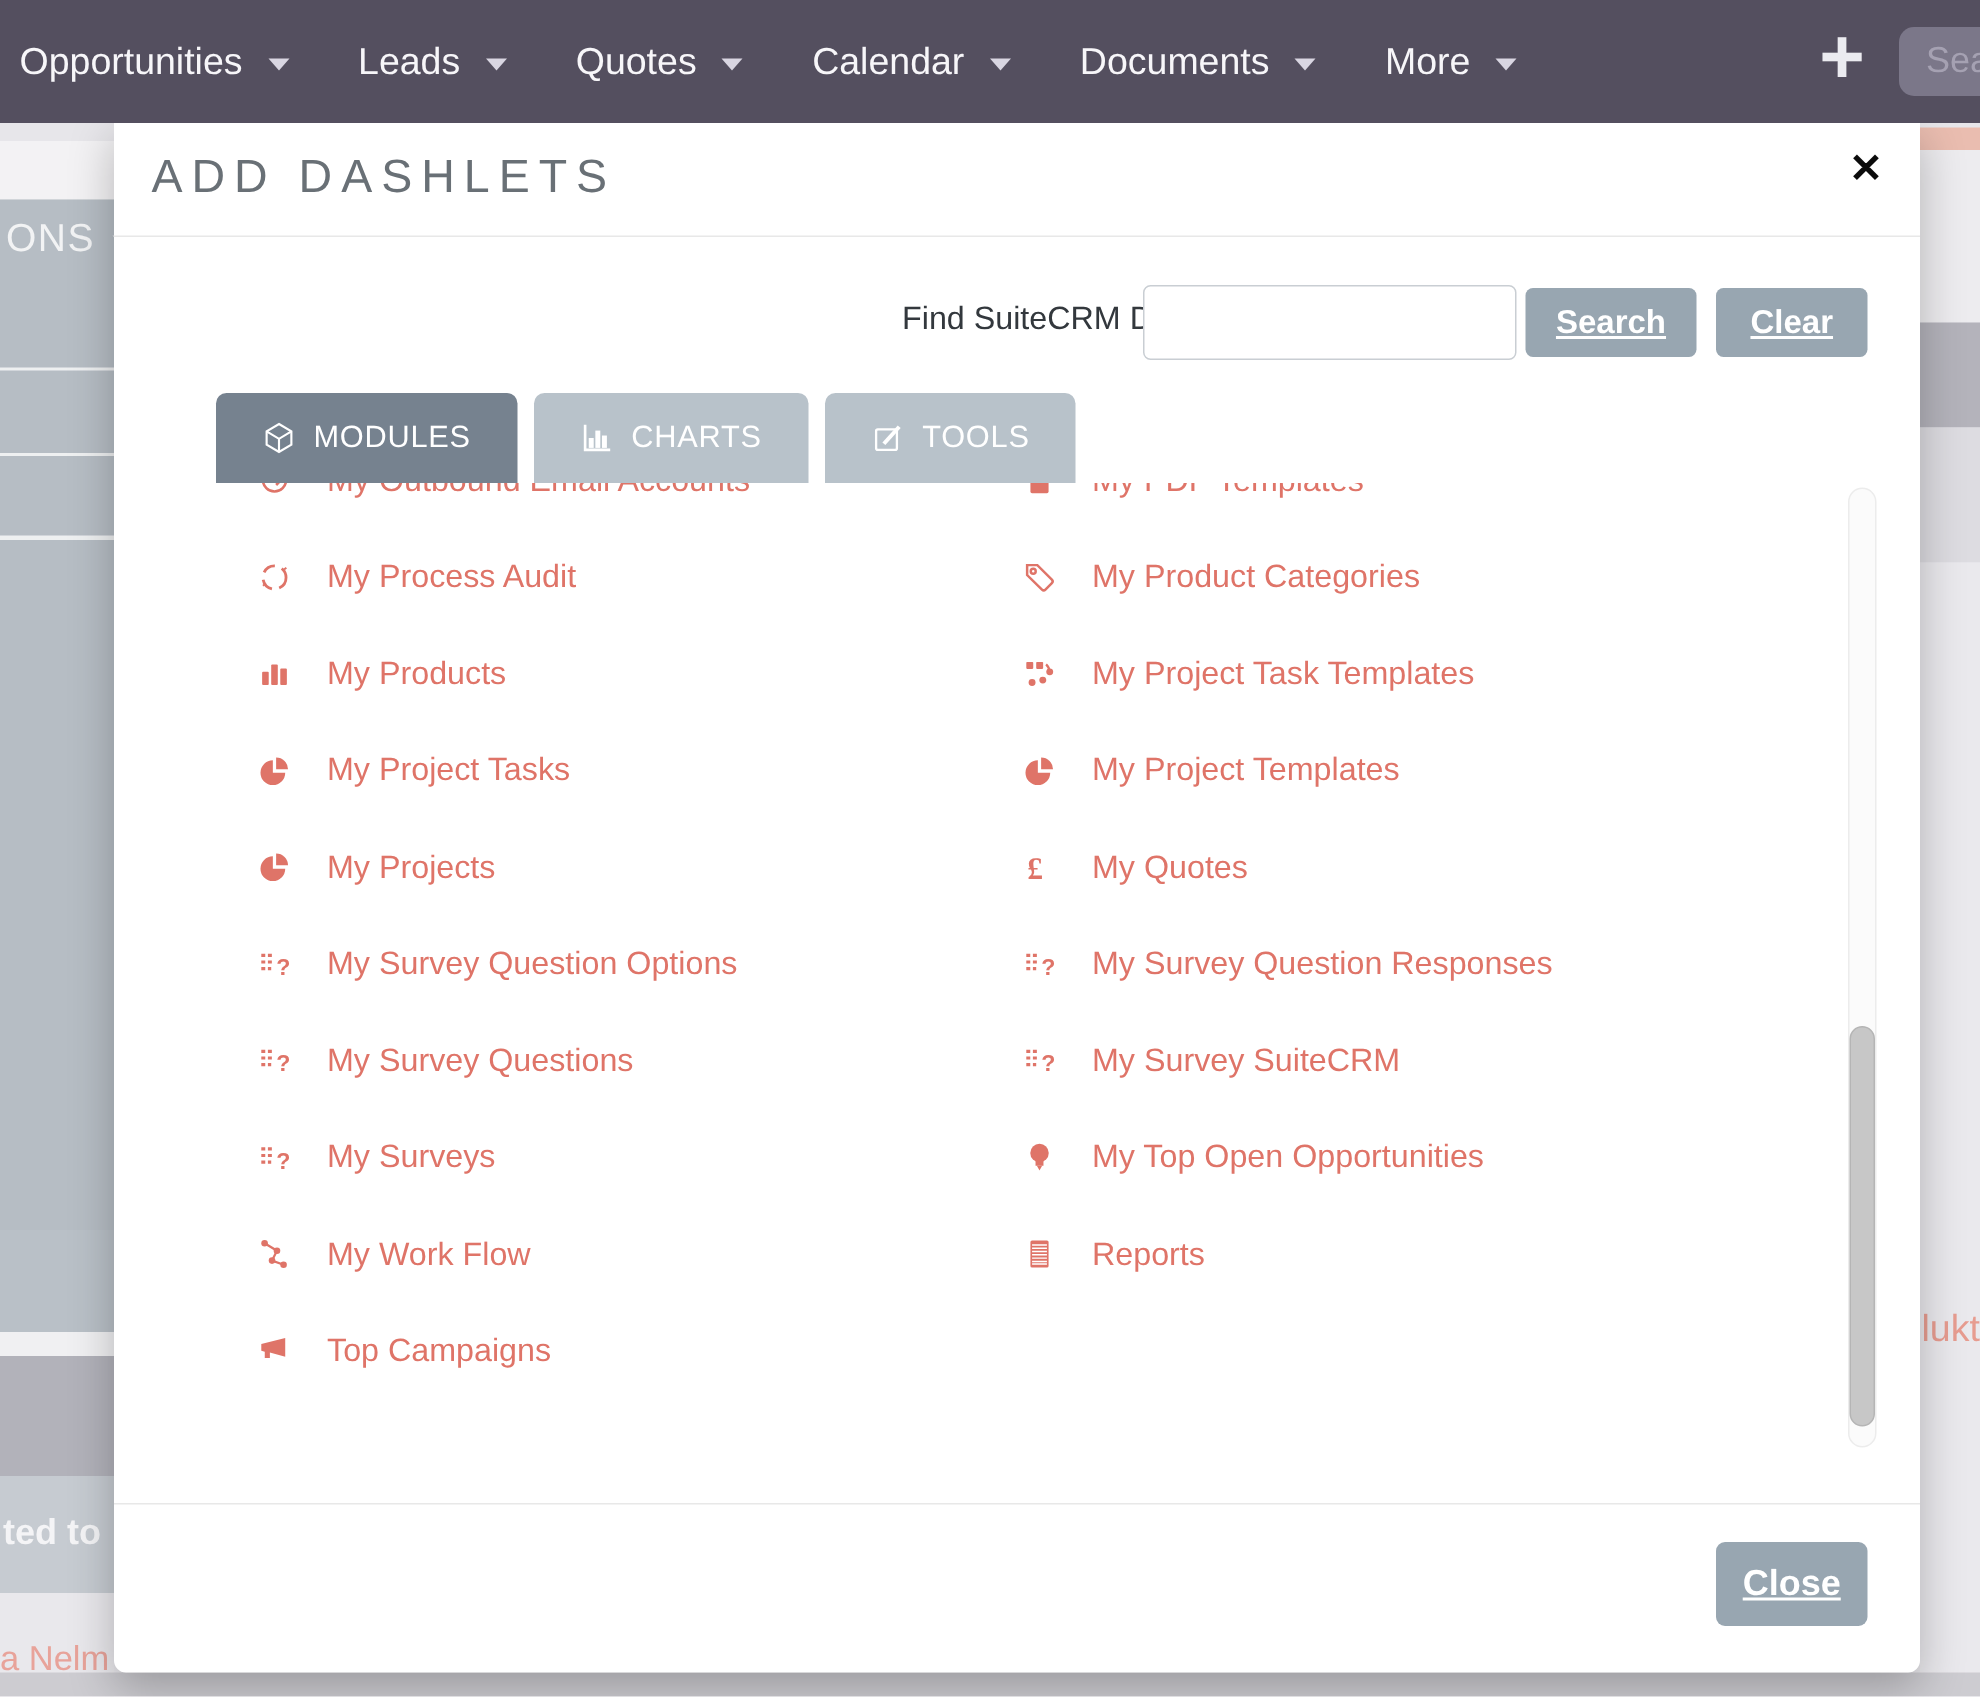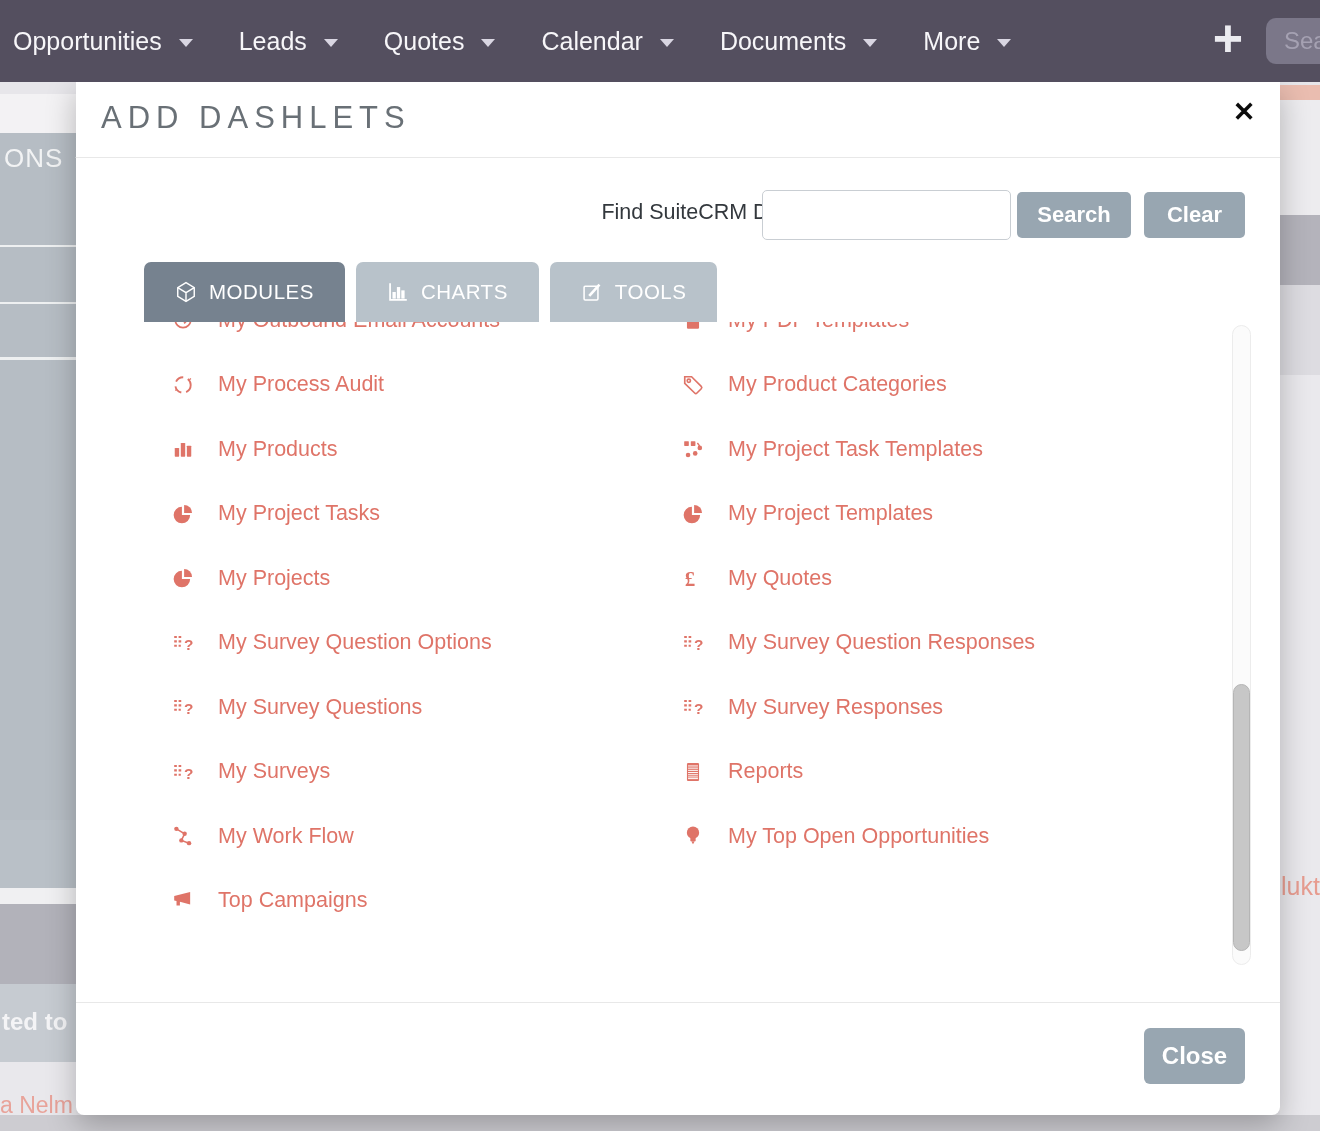--- a/index.html
+++ b/index.html
@@ -55,21 +55,21 @@
   .modal-title { position:absolute; left:25px; top:18px; font-size:31px; letter-spacing:6px;
                  color:#697076; font-weight:400; }
   .modal-close { position:absolute; left:1150px; top:12px; width:36px; height:36px; border:none; background:none;
                  font-size:27px; font-weight:700; color:#0b0b0b; cursor:pointer; line-height:36px; }
 
   .search-row { position:absolute; left:0; top:108px; width:1204px; height:50px; }
   .search-label { position:absolute; right:448px; top:10px; font-size:21.5px; color:#33383d; }
   .search-input { position:absolute; left:686px; top:0; width:249px; height:50px; border:1px solid #c9ced3;
                   border-radius:5px; font-size:20px; padding:0 10px; color:#333; outline:none; }
   .btn { border:none; border-radius:5px; background:#98a6b1; color:#fff; font-size:22px; font-weight:600;
-         cursor:pointer; font-family:"Liberation Sans", sans-serif; }
+         cursor:pointer; font-family:"Liberation Sans", sans-serif;text-decoration:underline; }
   .btn-search { position:absolute; left:941px; top:2px; width:114px; height:46px; }
   .btn-clear  { position:absolute; left:1068px; top:2px; width:101px; height:46px; }
 
   .tabs { position:absolute; left:29px; top:180px; display:flex; gap:11px; z-index:12;padding-left:39px; }
   .tab { height:60px; display:flex; align-items:center; padding:0 31px; border-radius:7px 7px 0 0;
          background:#b8c2ca; color:#fff; font-size:20.5px; letter-spacing:.5px; cursor:pointer; white-space:nowrap; }
   .tab.active { background:#76828f; }
   .tab .icon { width:22px; height:22px; margin-right:12px; display:inline-block; }
   .tab .icon svg { width:22px; height:22px; display:block; }
 
@@ -362,42 +362,42 @@
             </div>
             <div class="dash-item">
               <span class="icon">
                 <svg viewBox="0 0 20 20">
                   <g stroke="#df7468" stroke-width="1.9" stroke-dasharray="2.4 1.6">
                     <path d="M2 4.5h8M2 8.5h8M2 12.5h6"></path>
                   </g>
                   <text x="11" y="16.5" font-size="14" font-weight="bold" fill="#df7468" font-family="Liberation Sans, sans-serif">?</text>
                 </svg>
               </span>
-              <span class="dlabel">My Survey Responses</span>
+              <span class="dlabel">My Survey SuiteCRM</span>
+            </div>
+            <div class="dash-item">
+              <span class="icon">
+                <svg viewBox="0 0 20 20" fill="#df7468">
+                  <circle cx="10" cy="7" r="5.6"></circle>
+                  <path d="M7.6 11.5h4.8v3.2H7.6Z"></path>
+                  <path d="M8.4 14.7h3.2L10 17.6Z"></path>
+                </svg>
+              </span>
+              <span class="dlabel">My Top Open Opportunities</span>
             </div>
             <div class="dash-item">
               <span class="icon">
                 <svg viewBox="0 0 20 20">
                   <rect x="4.5" y="1.8" width="11" height="16.4" rx="1" fill="#df7468"></rect>
                   <g stroke="#fff" stroke-width="0.9">
                     <path d="M5.5 4.5h9M5.5 6.5h9M5.5 8.5h9M5.5 10.5h9M5.5 12.5h9M5.5 14.5h9M5.5 16h9"></path>
                   </g>
                 </svg>
               </span>
               <span class="dlabel">Reports</span>
-            </div>
-            <div class="dash-item">
-              <span class="icon">
-                <svg viewBox="0 0 20 20" fill="#df7468">
-                  <circle cx="10" cy="7" r="5.6"></circle>
-                  <path d="M7.6 11.5h4.8v3.2H7.6Z"></path>
-                  <path d="M8.4 14.7h3.2L10 17.6Z"></path>
-                </svg>
-              </span>
-              <span class="dlabel">My Top Open Opportunities</span>
             </div>
           </div>
       </div>
     </div>
 
     <div class="scrollbar">
       <div class="scroll-thumb"></div>
     </div>
 
     <div class="modal-footer">

